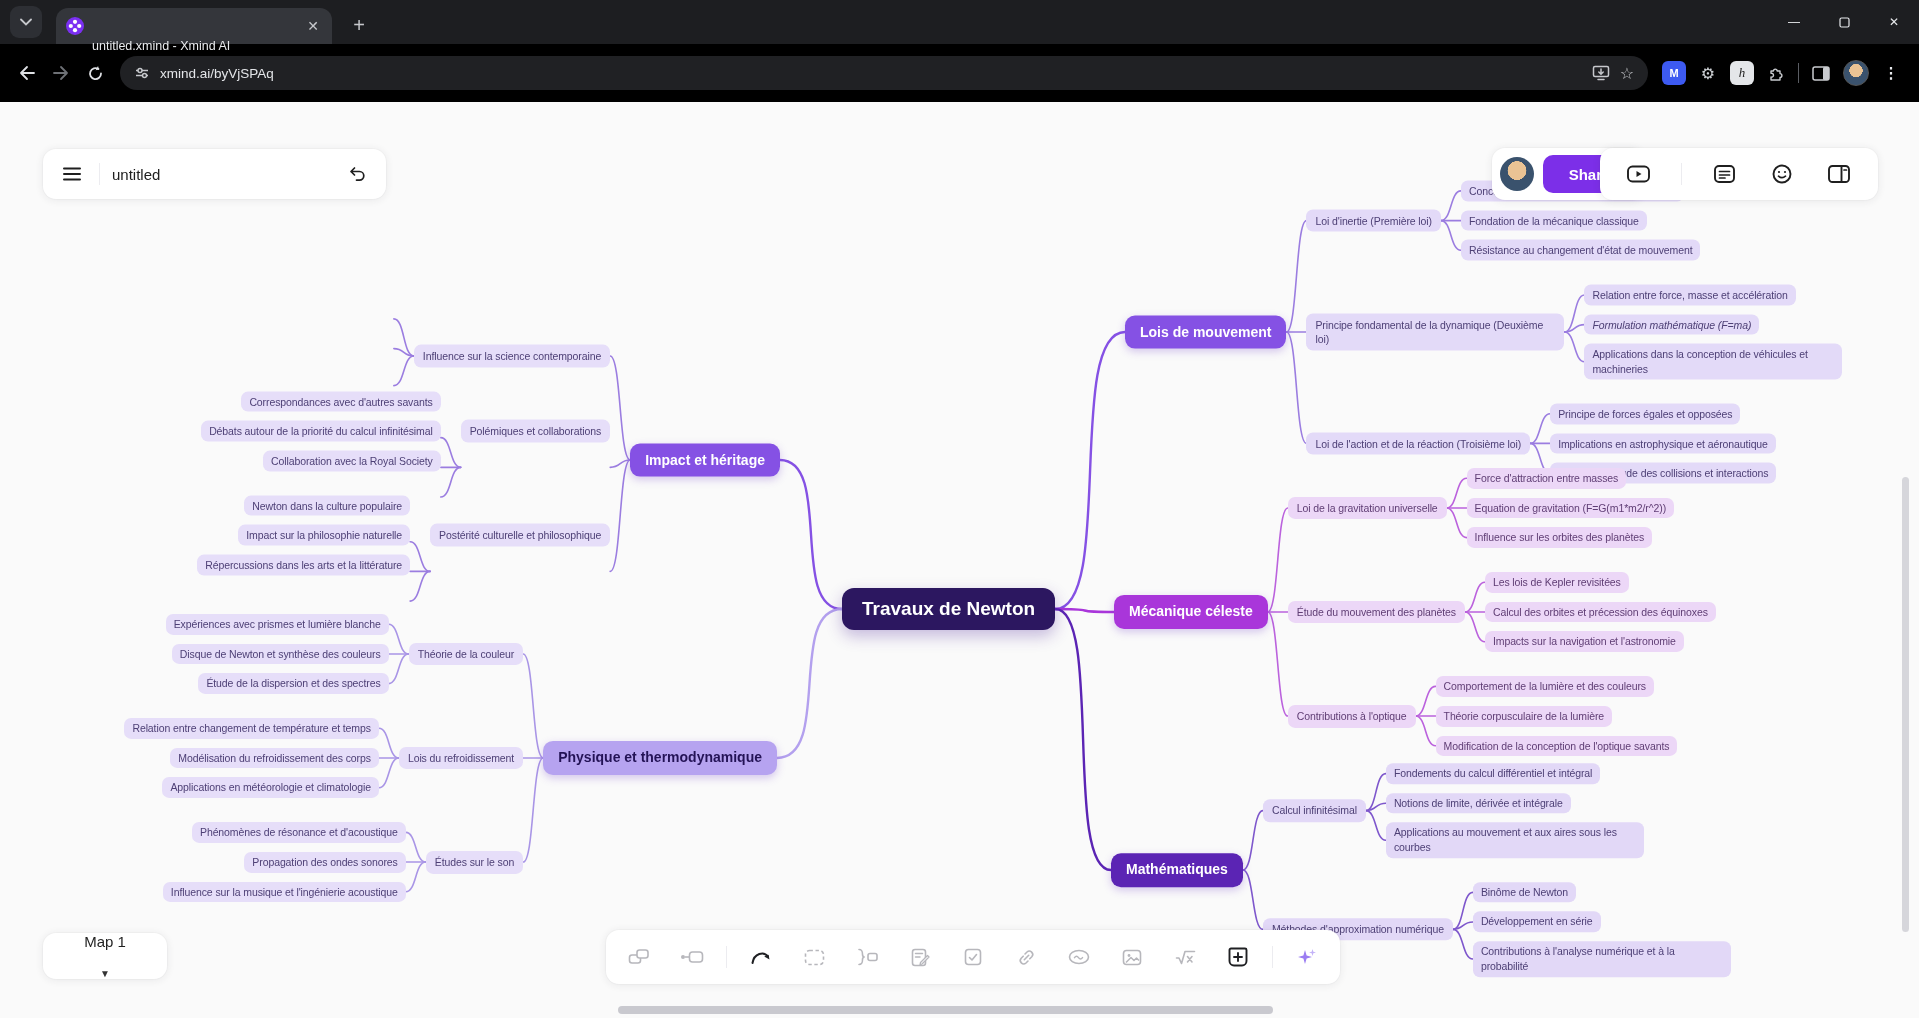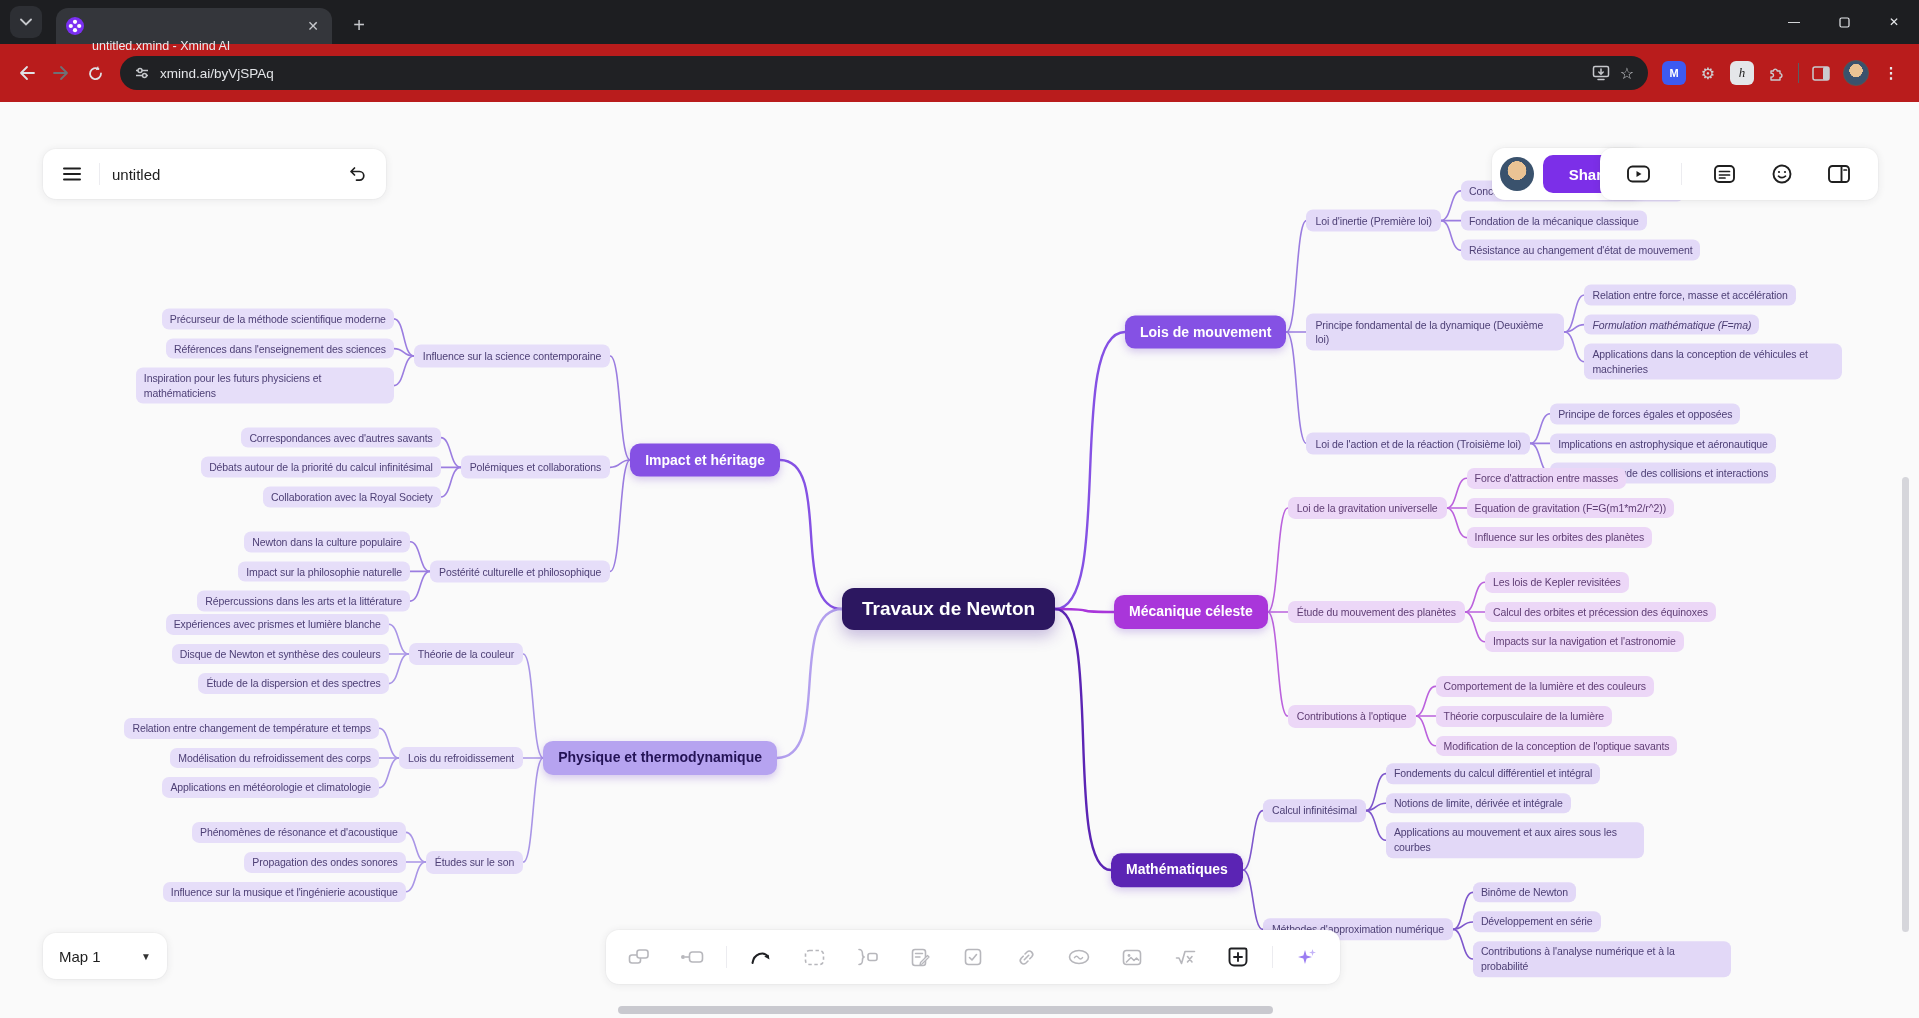--- a/index.html
+++ b/index.html
@@ -9,21 +9,21 @@
   .tabstrip { height:44px; background:#1d1e21; position:relative; display:flex; align-items:center; }
   .tab-search { width:32px; height:32px; margin-left:10px; border-radius:9px; background:#2d2f34; display:flex; align-items:center; justify-content:center; cursor:pointer; }
   .tab { position:absolute; left:56px; top:8px; width:276px; height:36px; background:#34363b; border-radius:12px 12px 0 0; display:flex; align-items:center; padding:0 10px; gap:8px; }
   .tab-title { flex:1; color:#e8eaed; font-size:12.5px; white-space:nowrap; overflow:hidden;margin-top:40px; }
   .tab-close { color:#c6c8cc; font-size:14px; width:18px; height:18px; display:flex; align-items:center; justify-content:center; border-radius:50%; cursor:pointer; }
   .new-tab { position:absolute; left:344px; top:10px; width:30px; height:30px; color:#c6c8cc; font-size:20px; display:flex; align-items:center; justify-content:center; border-radius:50%; cursor:pointer; }
   .win-controls { position:absolute; right:0; top:0; height:44px; display:flex; }
   .win-btn { width:50px; height:44px; display:flex; align-items:center; justify-content:center; color:#e8eaed; font-size:12px; cursor:pointer; }
   .favicon { width:18px; height:18px; flex:0 0 18px; }
 
-  .toolbar { height:58px; background:#b91c1c; display:flex; align-items:center; padding:0 10px; }
+  .toolbar { height:58px; background:#000000; display:flex; align-items:center; padding:0 10px; }
   .nav-btn { width:34px; height:34px; display:flex; align-items:center; justify-content:center; border-radius:50%; cursor:pointer; }
   .omnibox { flex:1; height:34px; margin:0 8px; background:#202124; border-radius:17px; display:flex; align-items:center; padding:0 14px; gap:10px; }
   .url { color:#e3e5e8; font-size:13.5px; flex:1; }
   .ext-cluster { display:flex; align-items:center; gap:10px; padding:0 6px; }
   .ext-chip { width:24px; height:24px; display:flex; align-items:center; justify-content:center; border-radius:6px; cursor:pointer; }
   .vdiv-dark { width:1px; height:20px; background:#5a5d63; }
   .avatar-sm { width:26px; height:26px; border-radius:50%; background:radial-gradient(circle at 50% 40%, #eac394 0 35%, #3a526d 36% 80%, #27394f 100%); border:1px solid #555; cursor:pointer; }
 
   
   #canvas { position:relative; width:1919px; height:916px; background:#fafafa; overflow:hidden; }
@@ -33,21 +33,21 @@
   .tl-card { left:43px; top:47px; width:343px; height:50px; padding:0 14px; gap:12px; }
   .doc-title { font-size:15px; color:#202020; flex:1; }
   .vdiv { width:1px; height:22px; background:#ececf0; }
   .iconbtn { width:30px; height:30px; display:flex; align-items:center; justify-content:center; border-radius:8px; cursor:pointer; }
 
   .tr-card1 { left:1492px; top:46px; width:152px; height:52px; padding:0 8px; gap:9px; }
   .avatar-md { width:34px; height:34px; border-radius:50%; background:radial-gradient(circle at 50% 40%, #eac394 0 35%, #3a526d 36% 80%, #27394f 100%); cursor:pointer; }
   .share-btn { height:38px; flex:1; background:#7c2fe8; color:#fff; font-weight:700; font-size:15px; border:none; border-radius:10px; cursor:pointer; font-family:inherit; }
   .tr-card2 { left:1600px; top:46px; width:278px; height:52px; justify-content:space-around; padding:0 10px; }
 
-  .map-pill { left:43px; top:831px; width:124px; height:46px; padding:0 16px; justify-content:space-between; cursor:pointer; }
+  .map-pill { left:43px; top:831px; width:124px; height:46px; padding:0 16px; justify-content:space-between; cursor:pointer;flex-direction:column; }
   .map-label { font-size:15px; color:#1f1f1f; font-weight:400; }
   .caret { font-size:10px; color:#333; }
 
   .bottom-bar { left:606px; top:828px; width:734px; height:54px; padding:0 14px; gap:6px; justify-content:space-between; }
   .tool { width:38px; height:38px; display:flex; align-items:center; justify-content:center; border-radius:9px; cursor:pointer; }
 
   
   .branch { position:absolute; transform:translateY(-50%); z-index:2; }
   .tnode { display:flex; align-items:center; }
   .tnode.left { flex-direction:row-reverse; }
@@ -347,31 +347,20 @@
             </div>
           </div>
         </div>
       </div>
       <div class="branch" style="right: 1139px; top: 358px;">
         <div class="tnode left">
           <div class="pill main" style="background: rgb(133, 81, 228); color: rgb(255, 255, 255);">Impact et héritage</div>
           <div class="kids d0">
             <div class="tnode left">
               <div class="pill sub" style="background: rgb(230, 222, 249); color: rgb(78, 64, 118);">Influence sur la science contemporaine</div>
-              <div class="kids d1">
-                <div class="tnode left">
-                  <div class="pill leaf" style="background: rgb(230, 222, 249); color: rgb(78, 64, 118);">Précurseur de la méthode scientifique moderne</div>
-                </div>
-                <div class="tnode left">
-                  <div class="pill leaf" style="background: rgb(230, 222, 249); color: rgb(78, 64, 118);">Références dans l'enseignement des sciences</div>
-                </div>
-                <div class="tnode left">
-                  <div class="pill leaf" style="background: rgb(230, 222, 249); color: rgb(78, 64, 118);">Inspiration pour les futurs physiciens et mathématiciens</div>
-                </div>
-              </div>
             </div>
             <div class="tnode left">
               <div class="pill sub" style="background: rgb(230, 222, 249); color: rgb(78, 64, 118);">Polémiques et collaborations</div>
               <div class="kids d1">
                 <div class="tnode left">
                   <div class="pill leaf" style="background: rgb(230, 222, 249); color: rgb(78, 64, 118);">Correspondances avec d'autres savants</div>
                 </div>
                 <div class="tnode left">
                   <div class="pill leaf" style="background: rgb(230, 222, 249); color: rgb(78, 64, 118);">Débats autour de la priorité du calcul infinitésimal</div>
                 </div>

